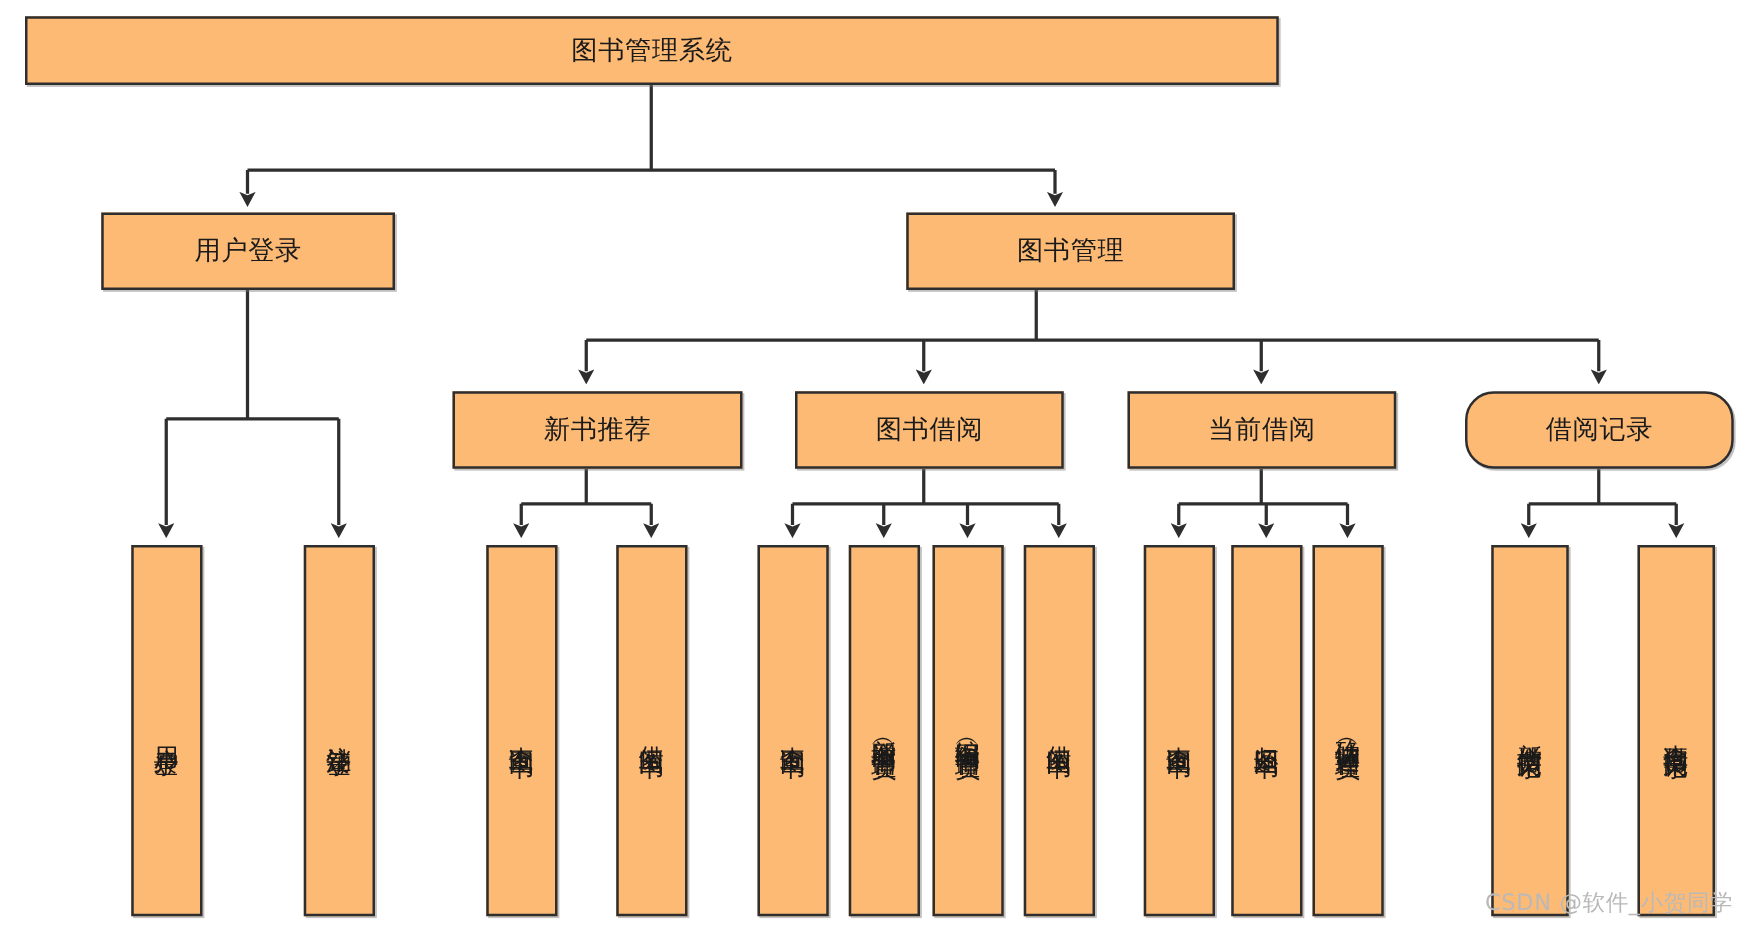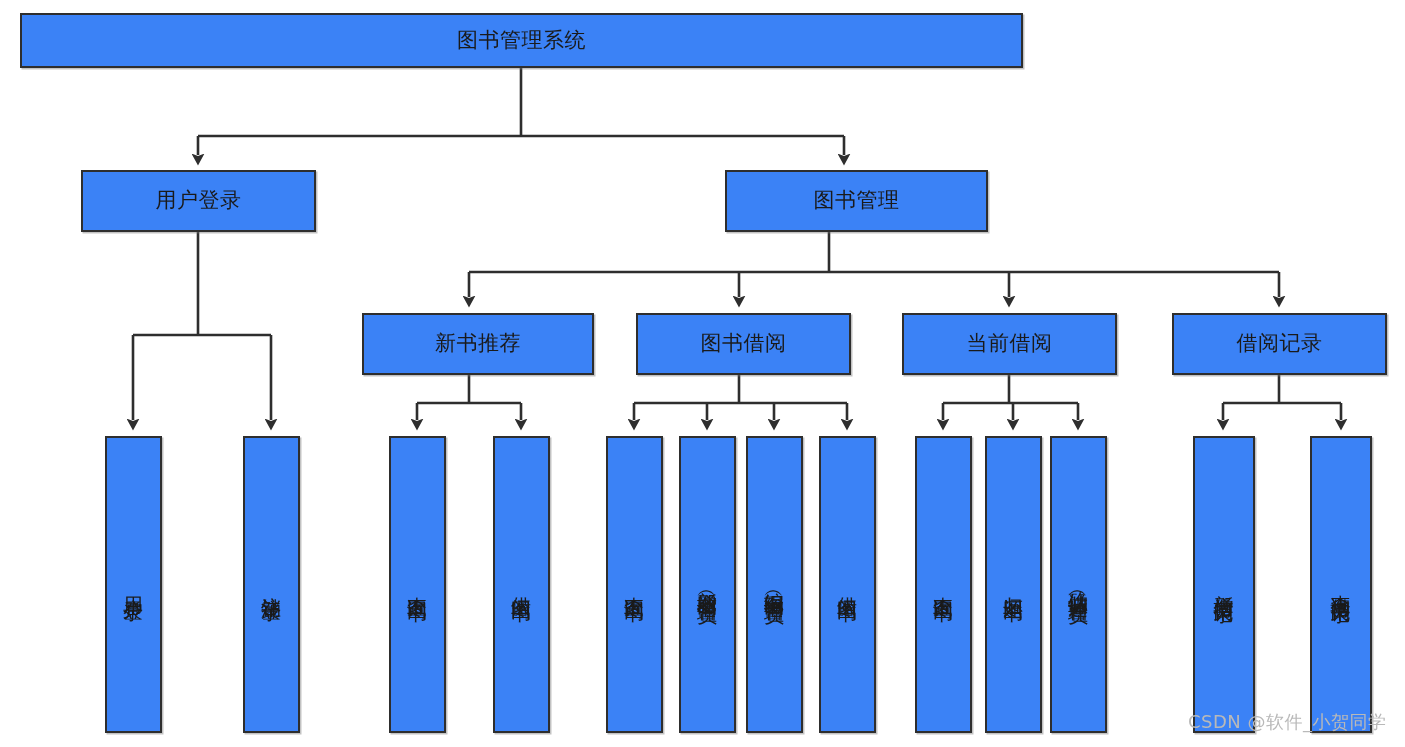--- a/index.html
+++ b/index.html
@@ -22,21 +22,21 @@
     left: 0;
     top: 0;
     width: 1405px;
     height: 747px;
     pointer-events: none;
   }
   .node {
     position: absolute;
     box-sizing: border-box;
     border: 2.2px solid #2e2e2e;
-    background: #3b82f6;
+    background: #fdba74;
     display: flex;
     align-items: center;
     justify-content: center;
     box-shadow: 1.5px 1.5px 0 rgba(120,120,120,0.45);
   }
   .node .lbl {
     color: #1a1a1a;
     line-height: 1.12;
     text-align: center;
     white-space: nowrap;
@@ -135,21 +135,21 @@
 
   <div class="node h" style="left:362px; top:313px; width:232px; height:62px;">
     <span class="lbl">新书推荐</span>
   </div>
   <div class="node h" style="left:636px; top:313px; width:215px; height:62px;">
     <span class="lbl">图书借阅</span>
   </div>
   <div class="node h" style="left:902px; top:313px; width:215px; height:62px;justify-content:center;">
     <span class="lbl">当前借阅</span>
   </div>
-  <div class="node h" style="left:1172px; top:313px; width:215px; height:62px;">
+  <div class="node h" style="left:1172px; top:313px; width:215px; height:62px;border-radius:23px;">
     <span class="lbl">借阅记录</span>
   </div>
 
   <div class="node v" style="left:105px; top:436px; width:57px; height:297px;">
     <span class="lbl">用户登录</span>
   </div>
   <div class="node v" style="left:243px; top:436px; width:57px; height:297px;">
     <span class="lbl">注销登录</span>
   </div>
 

